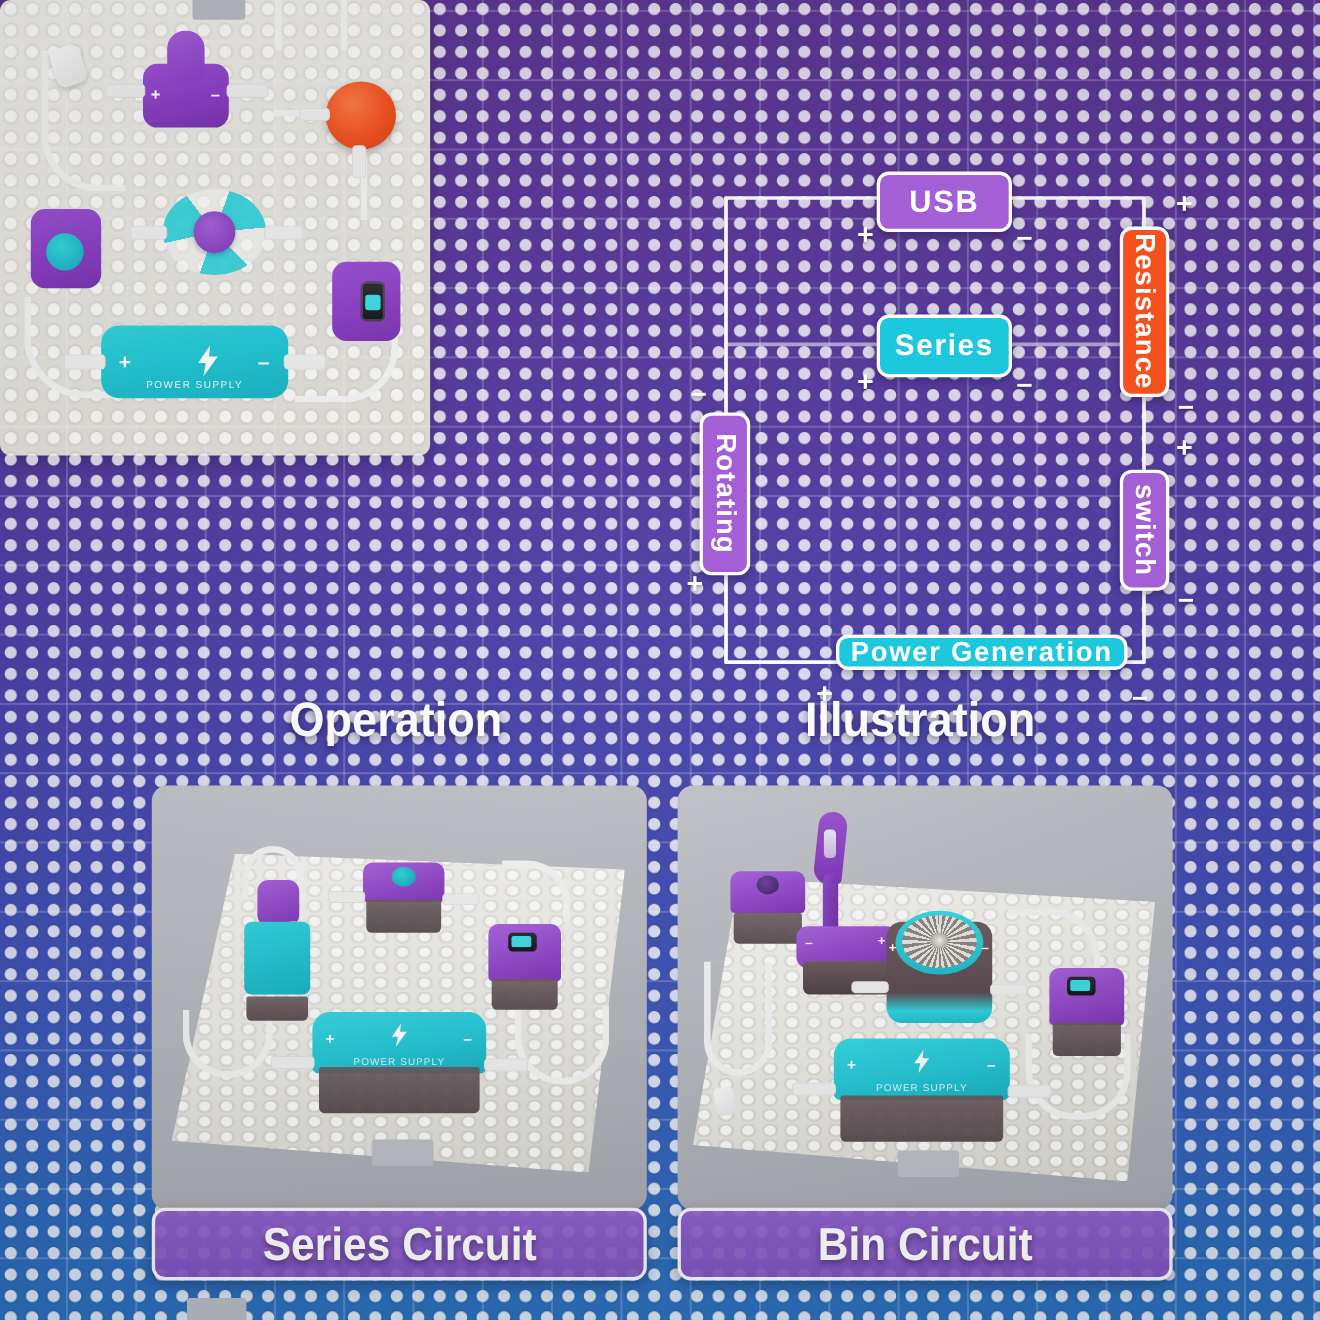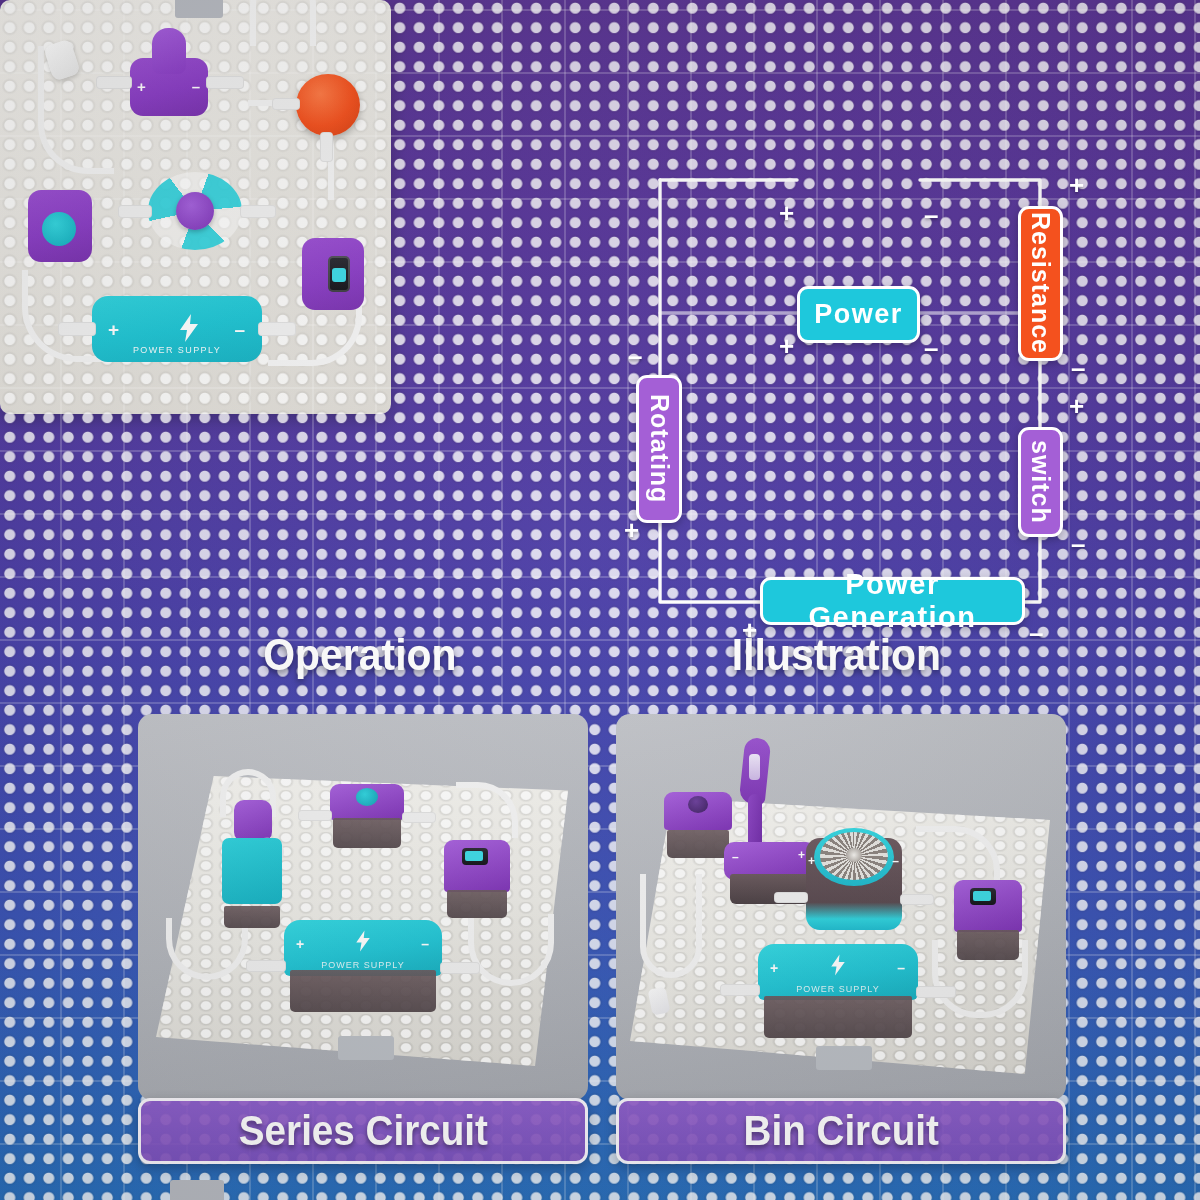--- a/index.html
+++ b/index.html
@@ -231,25 +231,28 @@
         <path d="M308 163 L428 163" opacity=".55"></path>
 
         <path d="M428 210 L428 283"></path>
 
         <path d="M428 345 L428 452 L400 452"></path>
 
         <path d="M48 290 L48 452 L152 452"></path>
       </g>
     </svg>
 
+    <div class="dbox" style="left:185px;top:6px;width:123px;height:55px;background:#a45fd6;font-size:28px;">
+      <span>USB</span>
+    </div>
     <span class="sign" style="left:167px;top:50px;">+</span>
     <span class="sign" style="left:312px;top:52px;">–</span>
 
     <div class="dbox" style="left:185px;top:136px;width:123px;height:57px;background:#1ec8dc;font-size:27px;">
-      <span>Power</span>
+      <span>Series</span>
     </div>
     <span class="sign" style="left:167px;top:183px;">+</span>
     <span class="sign" style="left:312px;top:185px;">–</span>
 
     <div class="dbox vert" style="left:406px;top:56px;width:45px;height:155px;background:#f4511e;font-size:25px;">
       <span>Resistance</span>
     </div>
     <span class="sign" style="left:457px;top:22px;">+</span>
     <span class="sign" style="left:459px;top:205px;">–</span>
 
@@ -258,21 +261,21 @@
     </div>
     <span class="sign" style="left:457px;top:243px;">+</span>
     <span class="sign" style="left:459px;top:381px;">–</span>
 
     <div class="dbox vert" style="left:24px;top:225px;width:46px;height:148px;background:#a45fd6;font-size:25px;">
       <span>Rotating</span>
     </div>
     <span class="sign" style="left:16px;top:193px;">–</span>
     <span class="sign" style="left:12px;top:367px;">+</span>
 
-    <div class="dbox" style="left:148px;top:427px;width:265px;height:48px;background:#1ec8dc;font-size:29px;justify-content:flex-end;">
+    <div class="dbox" style="left:148px;top:427px;width:265px;height:32px;background:#1ec8dc;font-size:25px;">
       <span>Power Generation</span>
     </div>
     <span class="sign" style="left:130px;top:467px;">+</span>
     <span class="sign" style="left:417px;top:470px;">–</span>
   </div>
 
   <div class="cap-top" style="left:256px;top:630px;">Operation</div>
   <div class="cap-top" style="left:724px;top:630px;">Illustration</div>
 
   <div class="photo" style="left:138px;top:714px;width:450px;height:386px;background:linear-gradient(170deg,#c2c4c9 0%,#b4b7bd 55%,#a7aab1 100%);">

